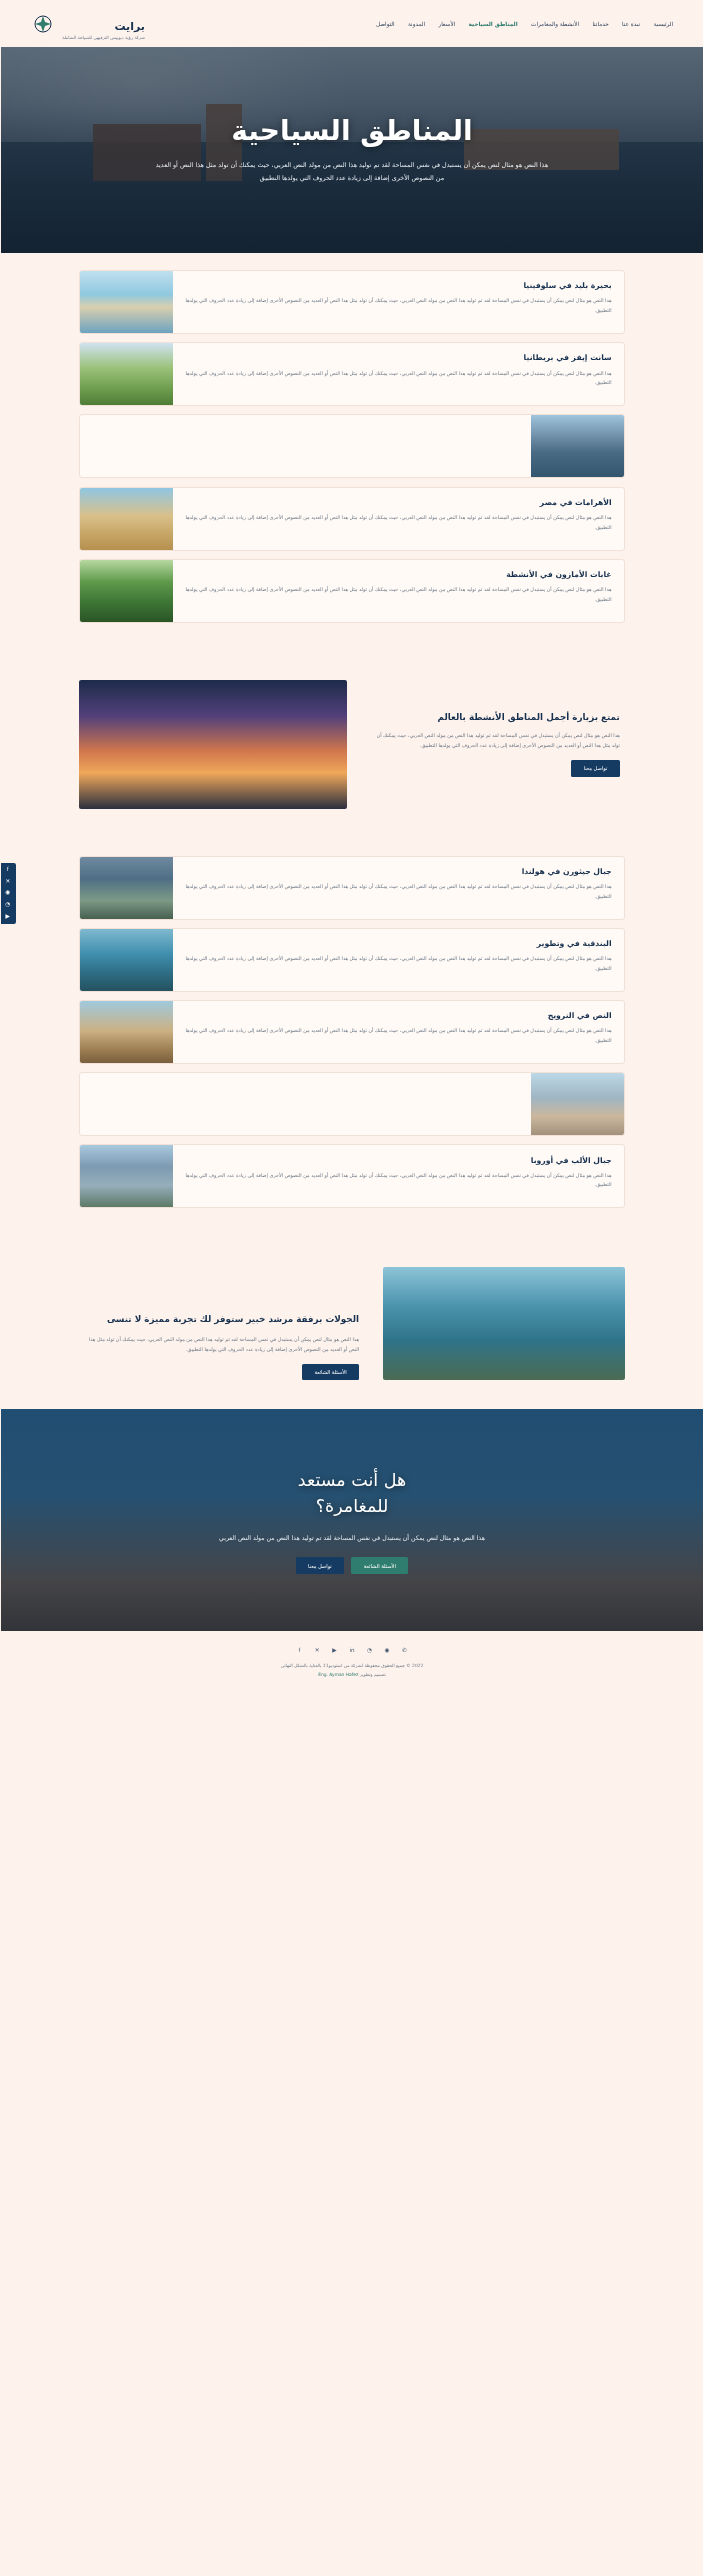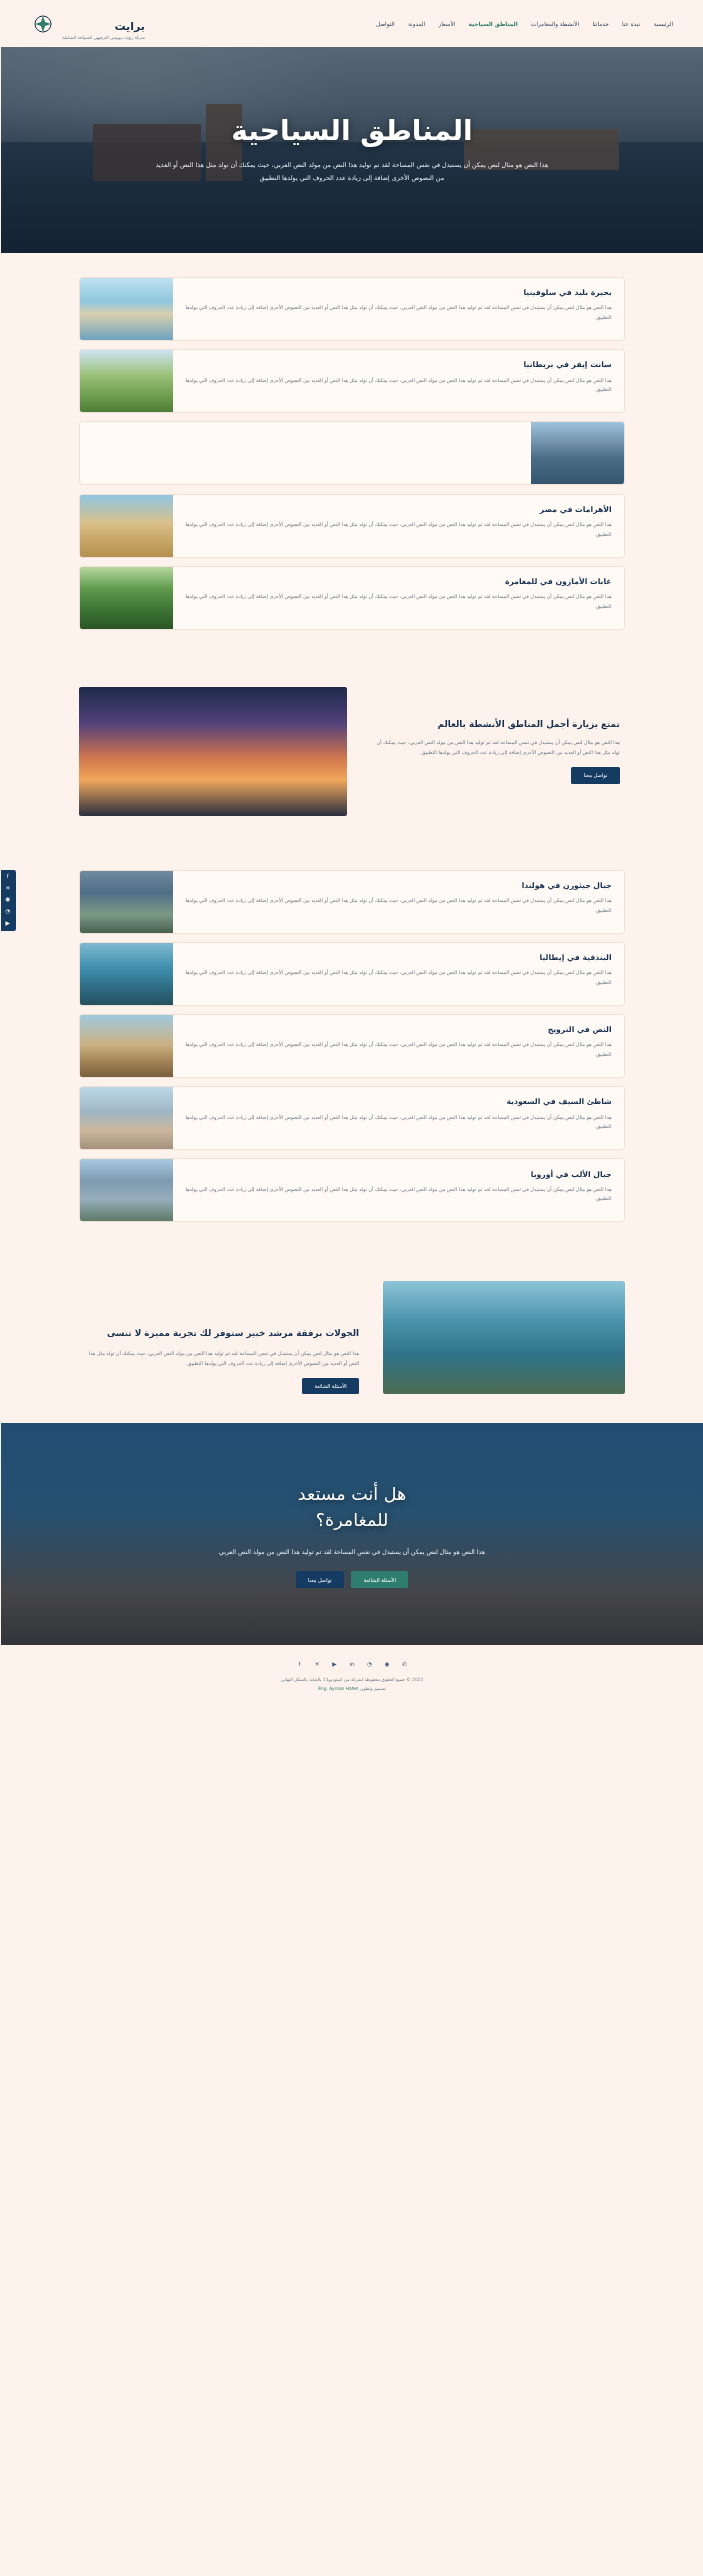--- a/index.html
+++ b/index.html
@@ -75,21 +75,21 @@
     font-size: 28px; font-weight: bold; letter-spacing: 0.5px;
     text-shadow: 0 1px 7.2px rgba(0,0,0,.5);
     margin-bottom: 11.3px;
   }
   .hero-sub {
     font-size: 6.4px; line-height: 2.1; color: #e9eef3;
     max-width: 402px;
   }
 
   
-  .section-list { background: #fdf2ec; padding: 24px 0 28px; }
+  .section-list { background: #fdf2ec; padding: 17px 0 28px; }
   .section-list.alt { background: #fdf2ec; }
   .wrap { width: 546px; margin: 0 auto; }
   .card {
     background: #fffaf6;
     border: 0.5px solid #f0e0d6;
     border-radius: 3.1px;
     display: flex;
     align-items: stretch;
     margin-bottom: 8.2px;
     overflow: hidden;
@@ -271,21 +271,21 @@
     <div class="card">
       <div class="card-body">
         <div class="card-title">الأهرامات في مصر</div>
         <div class="card-text">هذا النص هو مثال لنص يمكن أن يستبدل في نفس المساحة لقد تم توليد هذا النص من مولد النص العربي، حيث يمكنك أن تولد مثل هذا النص أو العديد من النصوص الأخرى إضافة إلى زيادة عدد الحروف التي يولدها التطبيق.</div>
       </div>
       <div class="card-thumb t-pyr"></div>
     </div>
 
     <div class="card">
       <div class="card-body">
-        <div class="card-title">غابات الأمازون في للمغامرة</div>
+        <div class="card-title">غابات الأمازون في الأنشطة</div>
         <div class="card-text">هذا النص هو مثال لنص يمكن أن يستبدل في نفس المساحة لقد تم توليد هذا النص من مولد النص العربي، حيث يمكنك أن تولد مثل هذا النص أو العديد من النصوص الأخرى إضافة إلى زيادة عدد الحروف التي يولدها التطبيق.</div>
       </div>
       <div class="card-thumb t-forest"></div>
     </div>
 
   </div>
 </section>
 
 <section class="promo">
   <div class="promo-row">
@@ -313,39 +313,35 @@
     <div class="card">
       <div class="card-body">
         <div class="card-title">جبال جيثورن في هولندا</div>
         <div class="card-text">هذا النص هو مثال لنص يمكن أن يستبدل في نفس المساحة لقد تم توليد هذا النص من مولد النص العربي، حيث يمكنك أن تولد مثل هذا النص أو العديد من النصوص الأخرى إضافة إلى زيادة عدد الحروف التي يولدها التطبيق.</div>
       </div>
       <div class="card-thumb t-falls"></div>
     </div>
 
     <div class="card">
       <div class="card-body">
-        <div class="card-title">البندقية في إيطاليا</div>
+        <div class="card-title">البندقية في وتطوير</div>
         <div class="card-text">هذا النص هو مثال لنص يمكن أن يستبدل في نفس المساحة لقد تم توليد هذا النص من مولد النص العربي، حيث يمكنك أن تولد مثل هذا النص أو العديد من النصوص الأخرى إضافة إلى زيادة عدد الحروف التي يولدها التطبيق.</div>
       </div>
       <div class="card-thumb t-coast"></div>
     </div>
 
     <div class="card">
       <div class="card-body">
         <div class="card-title">النص في النرويج</div>
         <div class="card-text">هذا النص هو مثال لنص يمكن أن يستبدل في نفس المساحة لقد تم توليد هذا النص من مولد النص العربي، حيث يمكنك أن تولد مثل هذا النص أو العديد من النصوص الأخرى إضافة إلى زيادة عدد الحروف التي يولدها التطبيق.</div>
       </div>
       <div class="card-thumb t-desert"></div>
     </div>
 
     <div class="card">
-      <div class="card-body">
-        <div class="card-title">شاطئ السيف في السعودية</div>
-        <div class="card-text">هذا النص هو مثال لنص يمكن أن يستبدل في نفس المساحة لقد تم توليد هذا النص من مولد النص العربي، حيث يمكنك أن تولد مثل هذا النص أو العديد من النصوص الأخرى إضافة إلى زيادة عدد الحروف التي يولدها التطبيق.</div>
-      </div>
       <div class="card-thumb t-beach"></div>
     </div>
 
     <div class="card">
       <div class="card-body">
         <div class="card-title">جبال الألب في أوروبا</div>
         <div class="card-text">هذا النص هو مثال لنص يمكن أن يستبدل في نفس المساحة لقد تم توليد هذا النص من مولد النص العربي، حيث يمكنك أن تولد مثل هذا النص أو العديد من النصوص الأخرى إضافة إلى زيادة عدد الحروف التي يولدها التطبيق.</div>
       </div>
       <div class="card-thumb t-alps"></div>
     </div>

